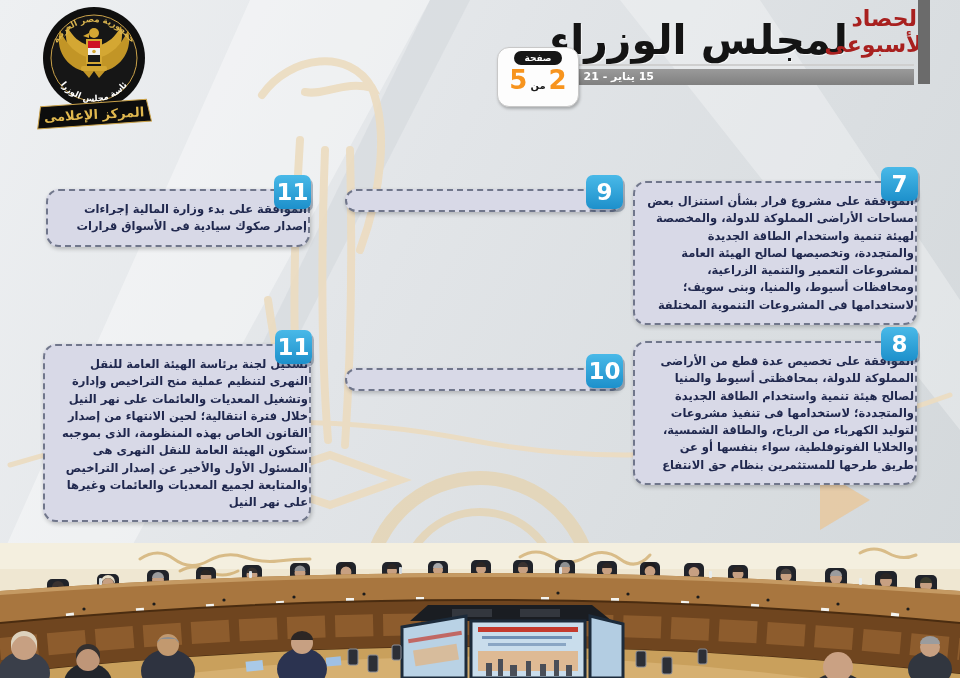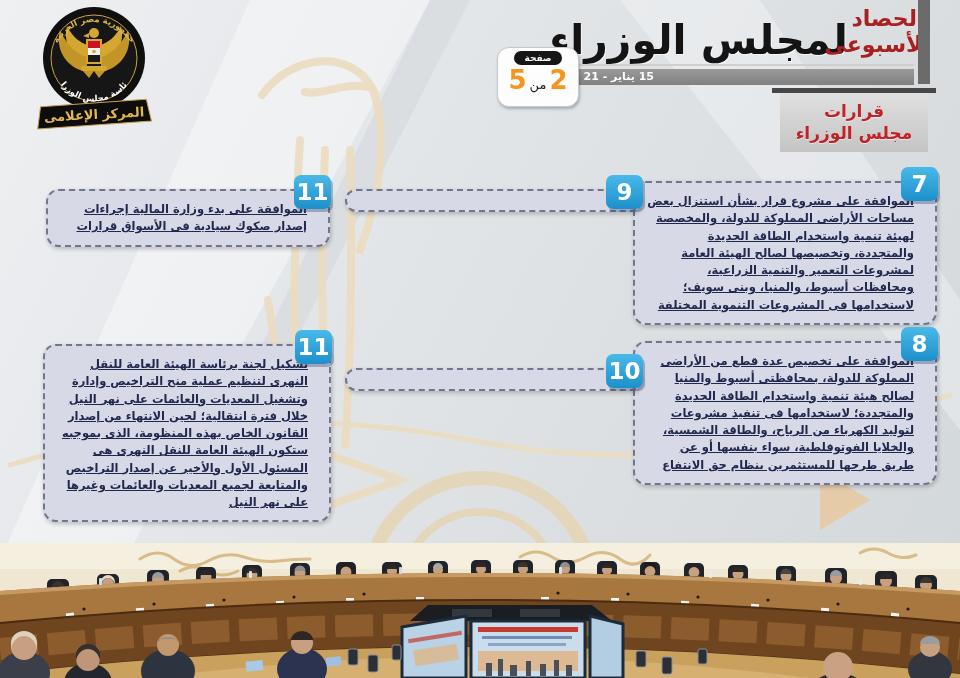--- a/index.html
+++ b/index.html
@@ -18,33 +18,33 @@
   .date-bar{left:556px;top:69px;width:358px;height:16px;background:linear-gradient(#9a9a9a,#808080);
     color:#fff;font-size:11px;font-weight:bold;text-align:left;line-height:16px;direction:rtl;}
   .hr-line{left:556px;top:64px;width:358px;height:2px;background:#cfcfcf;}
 
   .badge{left:497px;top:47px;width:80px;height:58px;background:#fdfdfd;border:1px solid #c8c8c8;
     border-radius:12px;box-shadow:1px 2px 3px rgba(0,0,0,.25);text-align:center;}
   .badge-pill{margin:3px auto 0;width:48px;height:14px;background:#161616;border-radius:7px;
     color:#fff;font-size:9px;font-weight:bold;line-height:14px;}
   .badge-nums{direction:rtl;display:flex;justify-content:center;align-items:baseline;gap:3px;margin-top:1px;}
   .badge-cur,.badge-tot{font-size:26px;font-weight:bold;color:#f7941e;line-height:1.1;}
-  .badge-sep{font-size:13px;font-weight:normal;color:#1a1a1a;}
+  .badge-sep{font-size:10px;font-weight:bold;color:#1a1a1a;}
 
   .section-box{left:780px;top:88px;width:148px;height:64px;}
   .section-top{position:absolute;left:-8px;top:0;width:164px;height:5px;background:#474747;}
   .section-body{position:absolute;left:0;top:5px;width:148px;height:59px;
     background:linear-gradient(#e0e0e0,#c4c4c4);display:flex;align-items:center;justify-content:center;}
   .section-label{color:#bf2328;font-size:17px;font-weight:bold;direction:rtl;text-align:center;
     line-height:1.25;white-space:pre-line;text-shadow:0 1px 0 #ffffff88;}
 
   
   .card{position:absolute;background:#d8d9e7;border:2px dashed #70768b;border-radius:13px;
-    padding:10px 21px 9px 11px;direction:rtl;text-align:right;color:#20284e;font-weight:bold;
-    font-size:11.5px;line-height:1.5;box-shadow:1px 2px 4px rgba(0,0,0,.22);text-decoration:underline;}
+    padding:10px 1px 9px 11px;direction:rtl;text-align:right;color:#20284e;font-weight:bold;
+    font-size:11.5px;line-height:1.5;box-shadow:1px 2px 4px rgba(0,0,0,.22);}
   .card .num{position:absolute;top:-16px;right:-3px;width:37px;height:34px;border-radius:7px;
     background:linear-gradient(180deg,#49b9e8,#1d90cb);color:#fff;font-size:23px;font-weight:bold;
     display:flex;align-items:center;justify-content:center;box-shadow:2px 3px 0 rgba(45,65,95,.35);}
   .c7{left:633px;top:181px;width:268px;min-height:118px;}
   .c9{left:345px;top:189px;width:261px;}
   .c11{left:46px;top:189px;width:248px;}
   .c8{left:633px;top:341px;width:268px;}
   .c10{left:345px;top:368px;width:261px;}
   .c12{left:43px;top:344px;width:252px;}
 </style>
@@ -368,27 +368,20 @@
 
   <div class="abs badge">
     <div class="badge-pill">صفحة</div>
     <div class="badge-nums">
       <span class="badge-cur">2</span>
       <span class="badge-sep">من</span>
       <span class="badge-tot">5</span>
     </div>
   </div>
 
-  <div class="abs section-box">
-    <div class="section-top"></div>
-    <div class="section-body">
-      <div class="section-label">قرارات
-مجلس الوزراء</div>
-    </div>
-  </div>
 
   <div class="card c7">
     <div class="num">7</div>
     <span>الموافقة على مشروع قرار بشأن استنزال بعض مساحات الأراضى المملوكة للدولة، والمخصصة لهيئة تنمية واستخدام الطاقة الجديدة والمتجددة، وتخصيصها لصالح الهيئة العامة لمشروعات التعمير والتنمية الزراعية، ومحافظات أسيوط، والمنيا، وبنى سويف؛ لاستخدامها فى المشروعات التنموية المختلفة</span>
   </div>
   <div class="card c9">
     <div class="num">9</div>
   </div>
   <div class="card c11">
     <div class="num">11</div>

